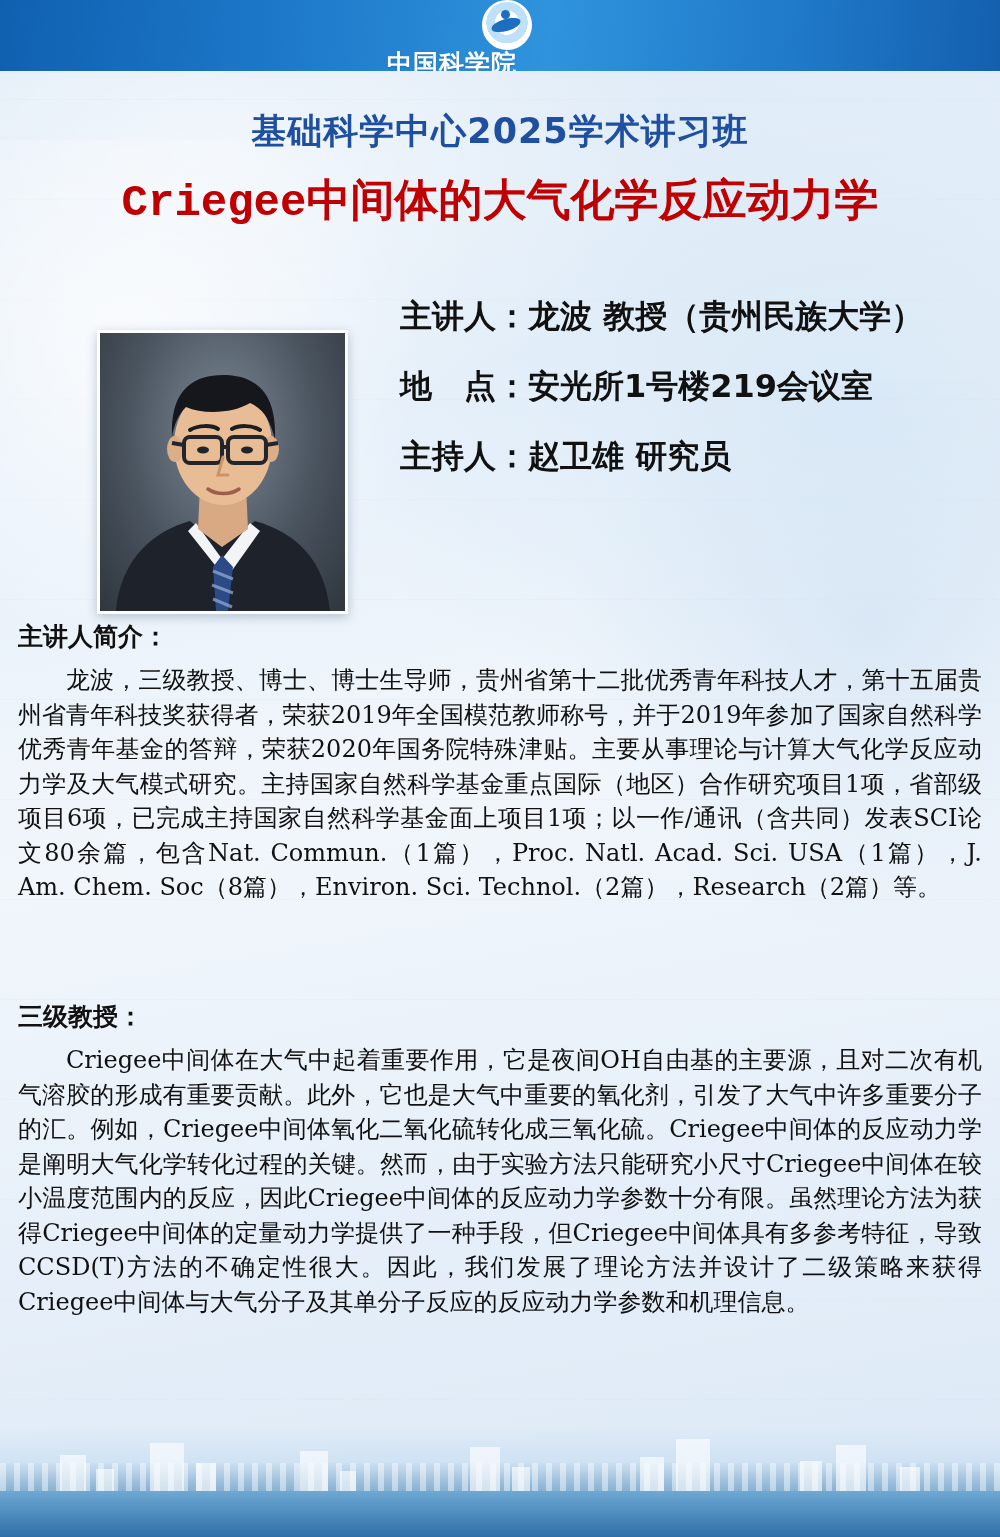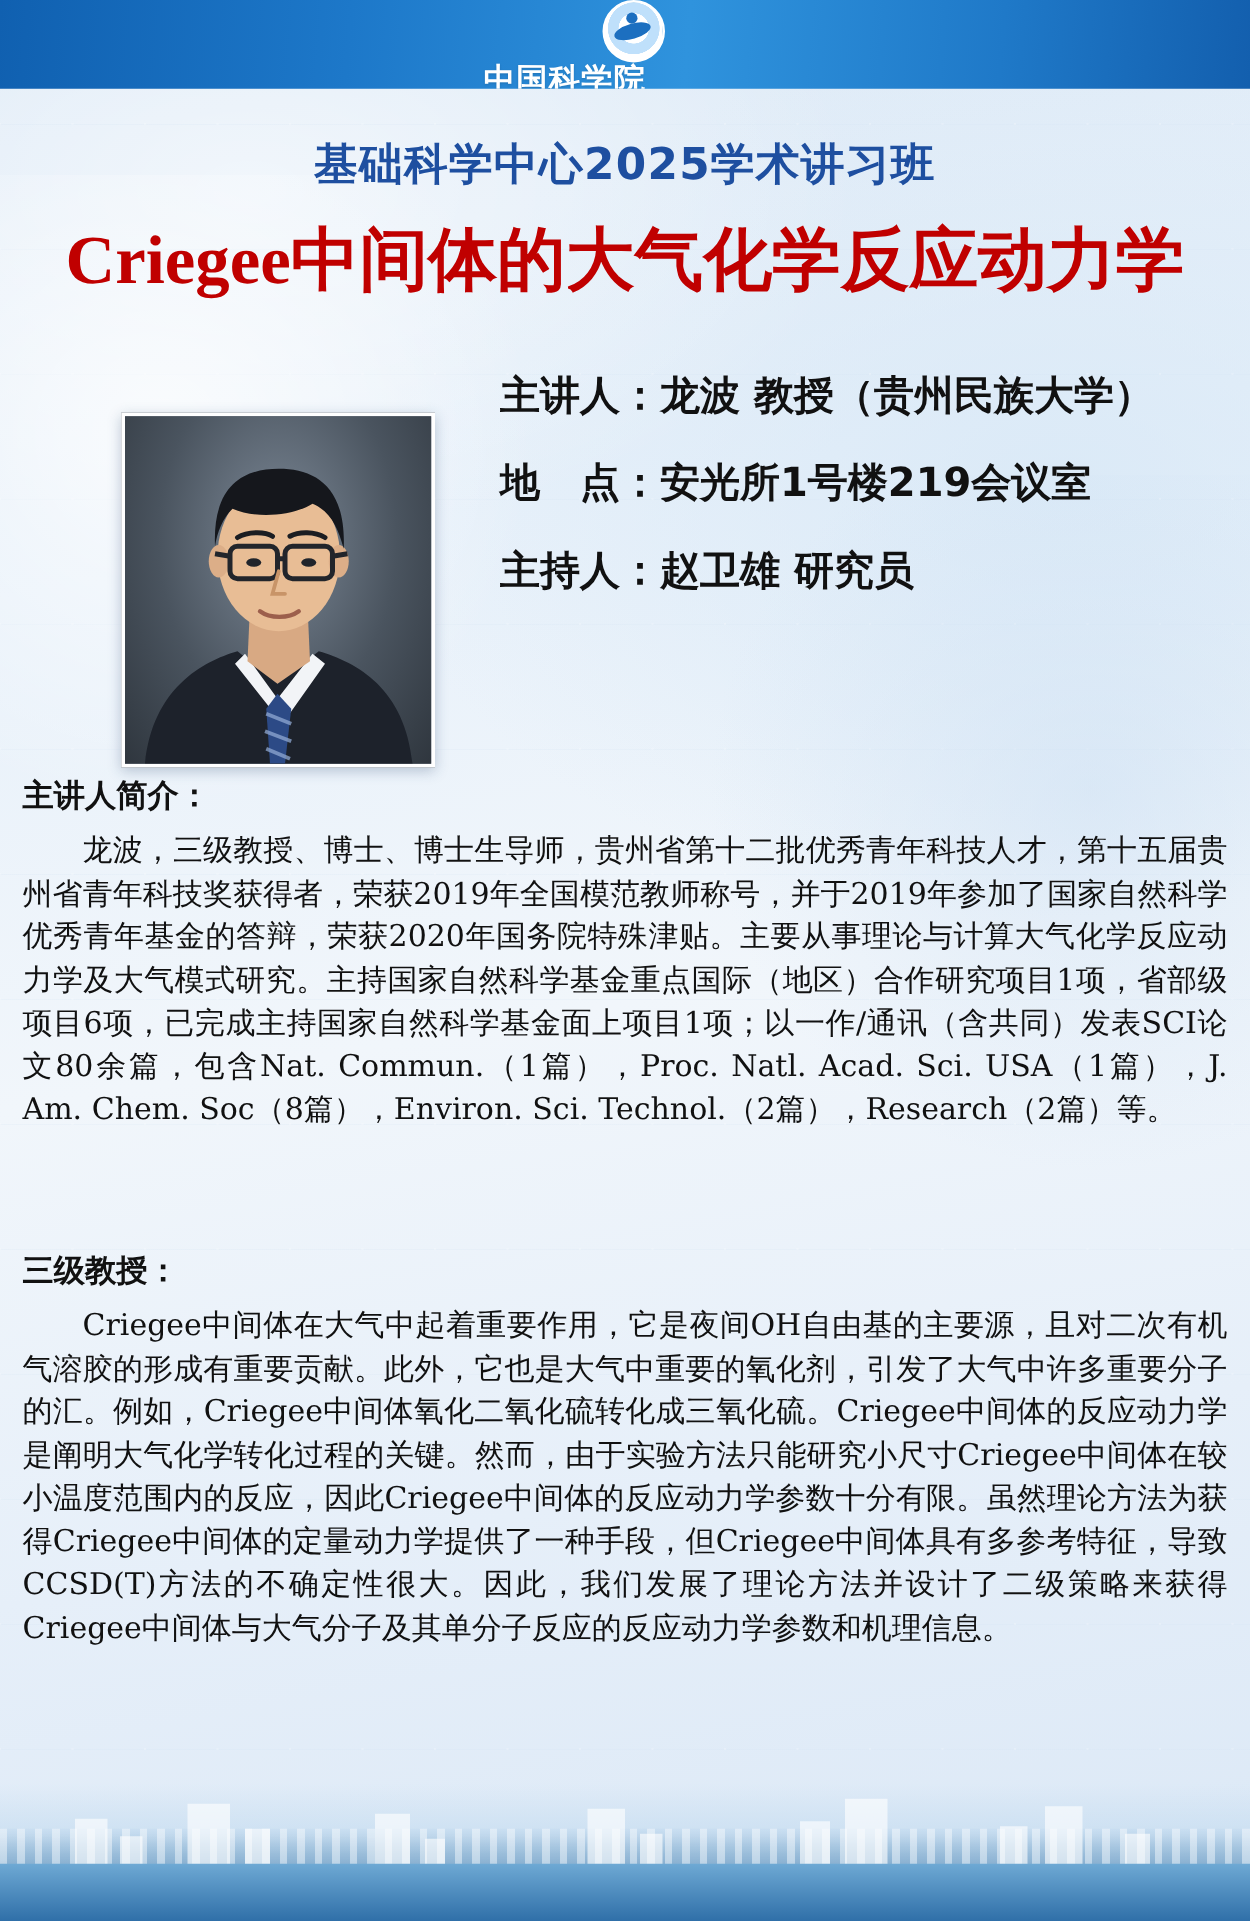--- a/index.html
+++ b/index.html
@@ -140,24 +140,24 @@
   .title-1 {
     color: #1e4fa0;
     font-size: 35px;
     font-weight: 700;
     letter-spacing: 1px;
     font-family: "DejaVu Sans", "Liberation Sans", sans-serif;
   }
   .title-2 {
     margin-top: 16px;
     color: #c00000;
-    font-size: 55px;
+    font-size: 44px;
     font-weight: 700;
     letter-spacing: 0px;
-    font-family: Liberation Serif, serif;
+    font-family: Liberation Mono, monospace;
   }
 
   
   .portrait {
     position: absolute;
     left: 97px; top: 330px;
     width: 245px; height: 278px;
     border: 3px solid #ffffff;
     box-shadow: 0 3px 10px rgba(40,70,110,0.28);
     overflow: hidden;

